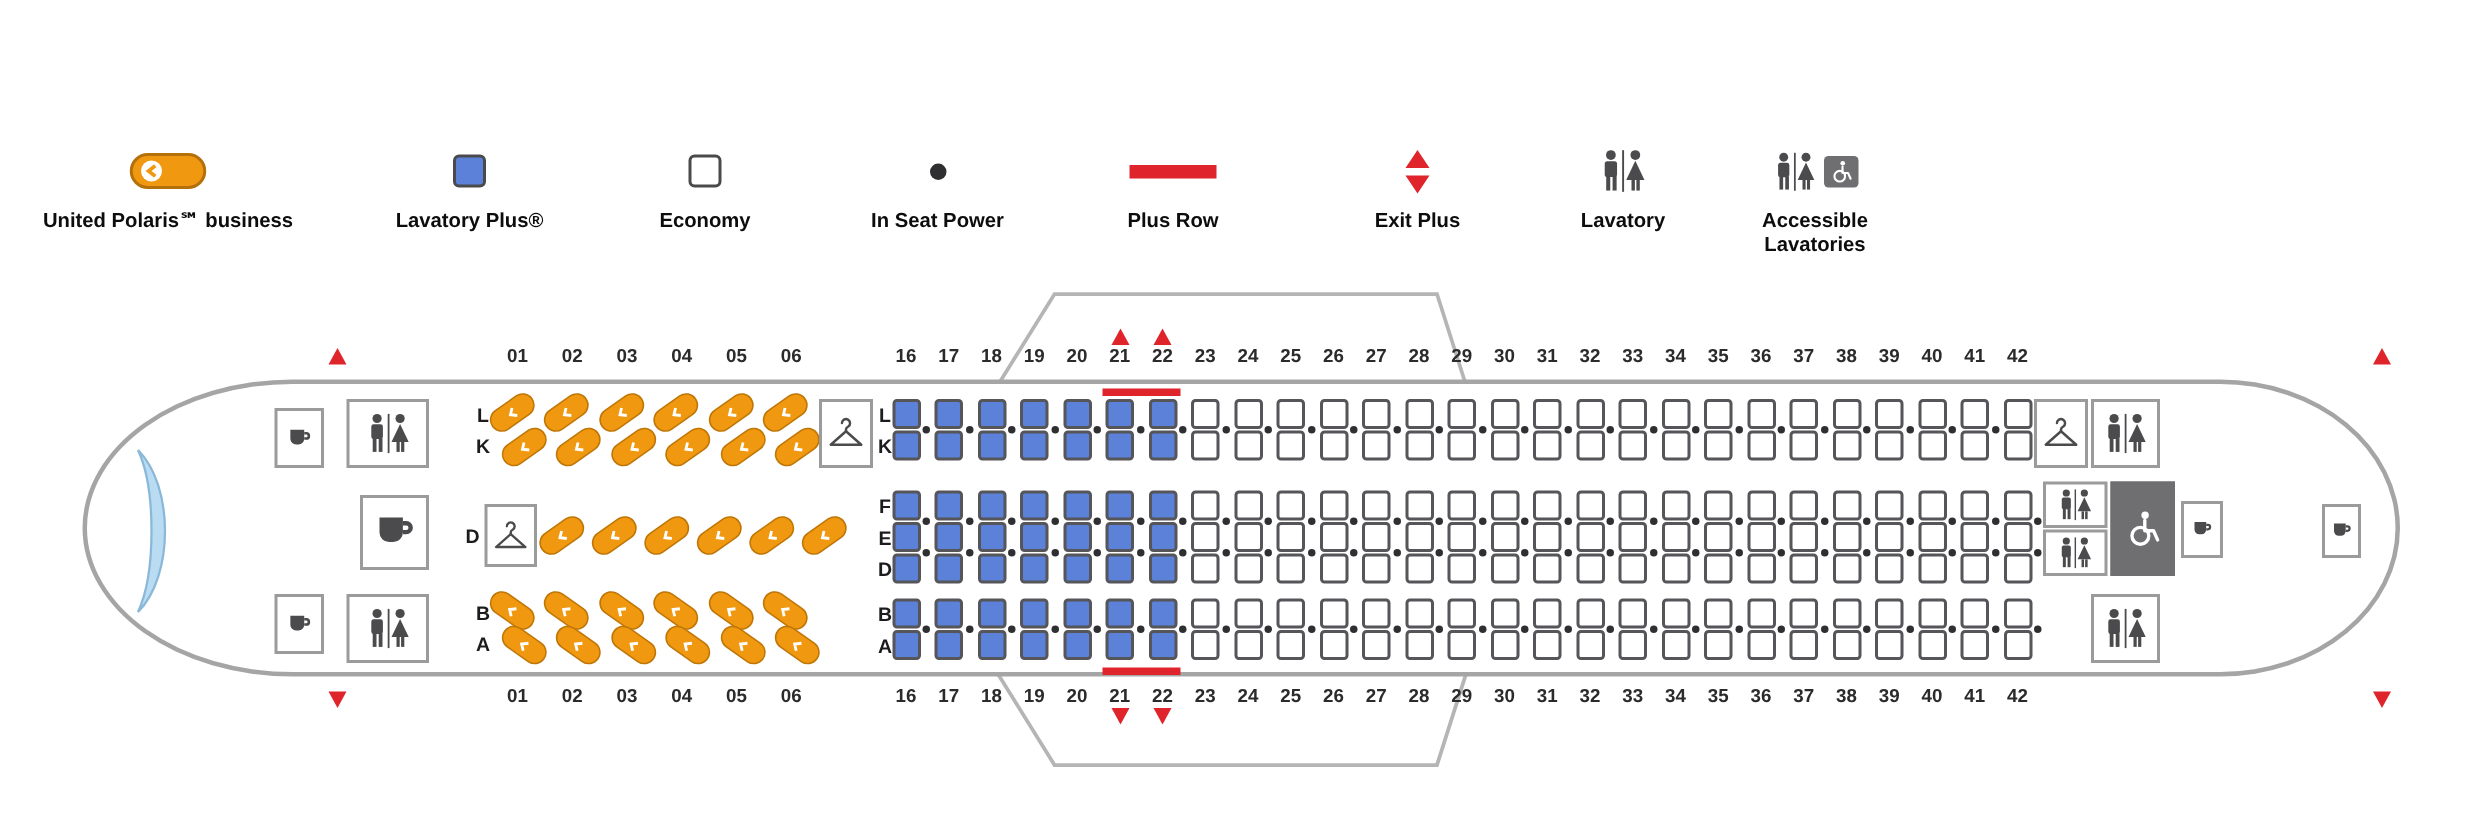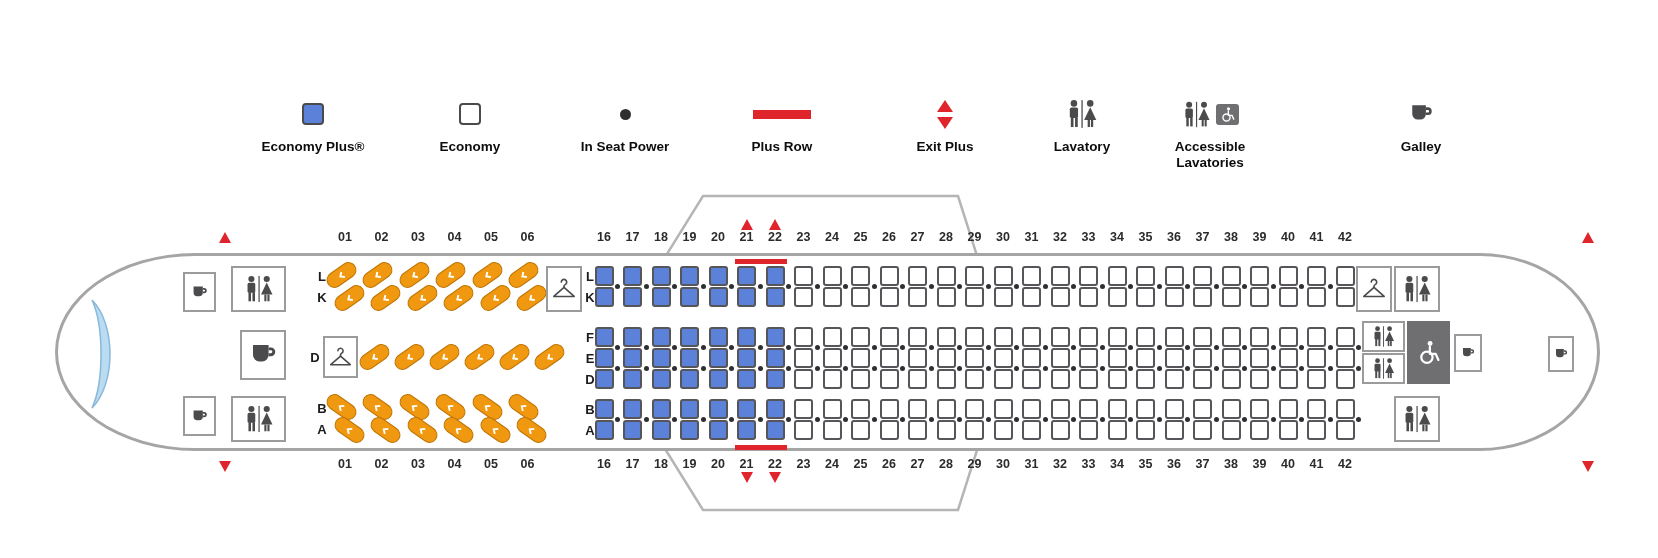--- a/index.html
+++ b/index.html
@@ -77,25 +77,35 @@
       <g id="sym-wheel">
         <circle cx="13.4" cy="4" r="2.2" fill="currentColor"></circle>
         <path d="M13.2 7 V13.2 H18.4 L20.8 18.6" fill="none" stroke="currentColor" stroke-width="2" stroke-linecap="round" stroke-linejoin="round"></path>
         <circle cx="10.6" cy="16.2" r="5" fill="none" stroke="currentColor" stroke-width="2"></circle>
       </g>
     </defs>
   </svg>
 
 
   <div id="legend">
+      <div class="legend-item" style="left: 12px; top: 92px; width: 200px;">
+        <div class="legend-ic">
+          <svg width="52" height="28" viewBox="0 0 52 28">
+            <rect x="1.5" y="3" width="49" height="22" rx="11" fill="var(--c-polaris)" stroke="#b4700a" stroke-width="2"></rect>
+            <circle cx="15" cy="14" r="7" fill="#fff"></circle>
+            <path d="M17.5 10.5 L13 14 L17.5 17.5" stroke="var(--c-polaris)" stroke-width="2.4" fill="none"></path>
+          </svg>
+        </div>
+        <div class="legend-lb">United Polaris℠ business</div>
+      </div>
       <div class="legend-item" style="left: 233px; top: 92px; width: 160px;">
         <div class="legend-ic">
           <span class="sq plus-sq"></span>
         </div>
-        <div class="legend-lb">Economy Plus®</div>
+        <div class="legend-lb">Lavatory Plus®</div>
       </div>
       <div class="legend-item" style="left: 400px; top: 92px; width: 140px;">
         <div class="legend-ic">
           <span class="sq"></span>
         </div>
         <div class="legend-lb">Economy</div>
       </div>
       <div class="legend-item" style="left: 550px; top: 92px; width: 150px;">
         <div class="legend-ic">
           <span class="dot-lg"></span>
@@ -130,28 +140,20 @@
           <svg viewBox="0 0 24 22" width="31" height="29">
             <use href="#sym-lav"></use>
           </svg>
           <span class="wc-box">
             <svg viewBox="0 0 24 24" width="17" height="17">
               <use href="#sym-wheel"></use>
             </svg>
           </span>
         </div>
         <div class="legend-lb">Accessible Lavatories</div>
-      </div>
-      <div class="legend-item" style="left: 1366px; top: 92px; width: 110px;">
-        <div class="legend-ic">
-          <svg viewBox="0 0 24 24" width="28" height="28">
-            <use href="#sym-cup"></use>
-          </svg>
-        </div>
-        <div class="legend-lb">Galley</div>
       </div>
     </div>
 
   <div class="aircraft">
     <svg class="wings" width="1658" height="558">
       <polygon points="662,262 703,196 958,196 979,262" fill="#ffffff" stroke="#b5b5b5" stroke-width="2.5"></polygon>
       <polygon points="662,444 703,510 958,510 979,444" fill="#ffffff" stroke="#b5b5b5" stroke-width="2.5"></polygon>
     </svg>
     <div class="fuselage"></div>
     <div id="layer">

